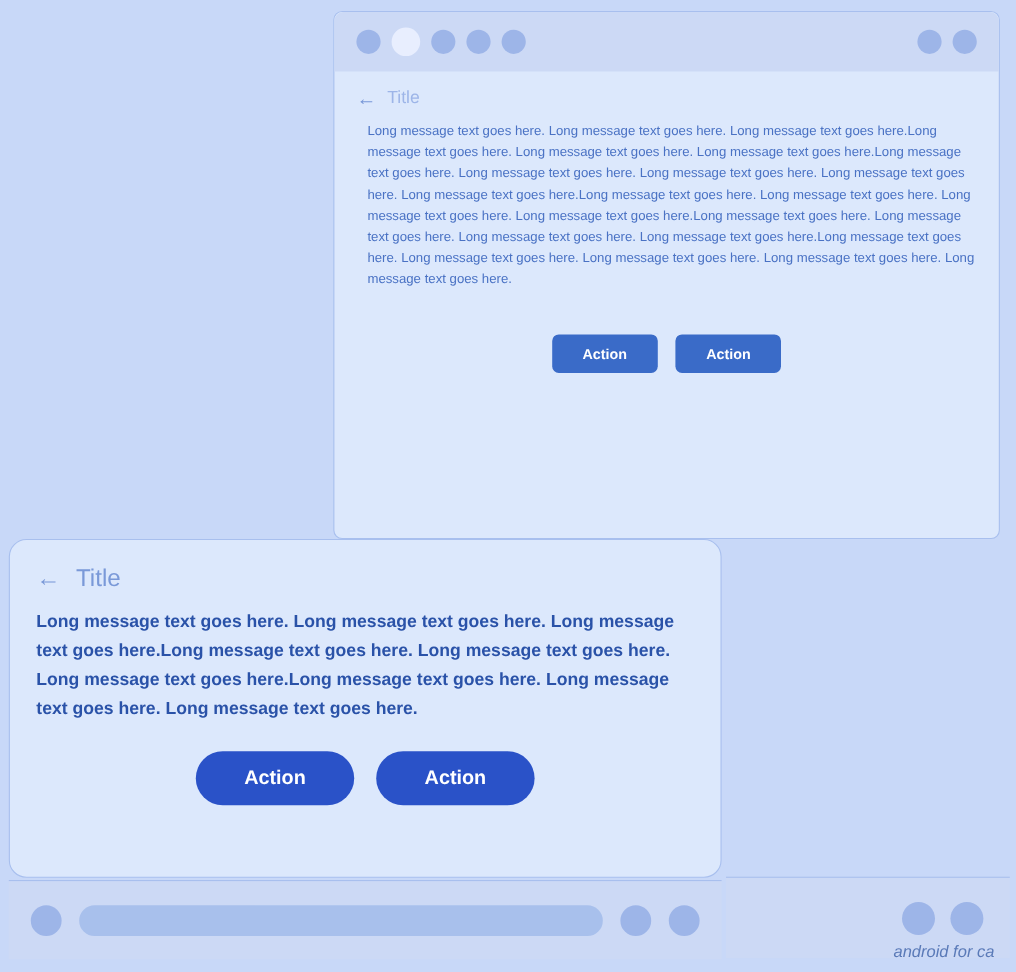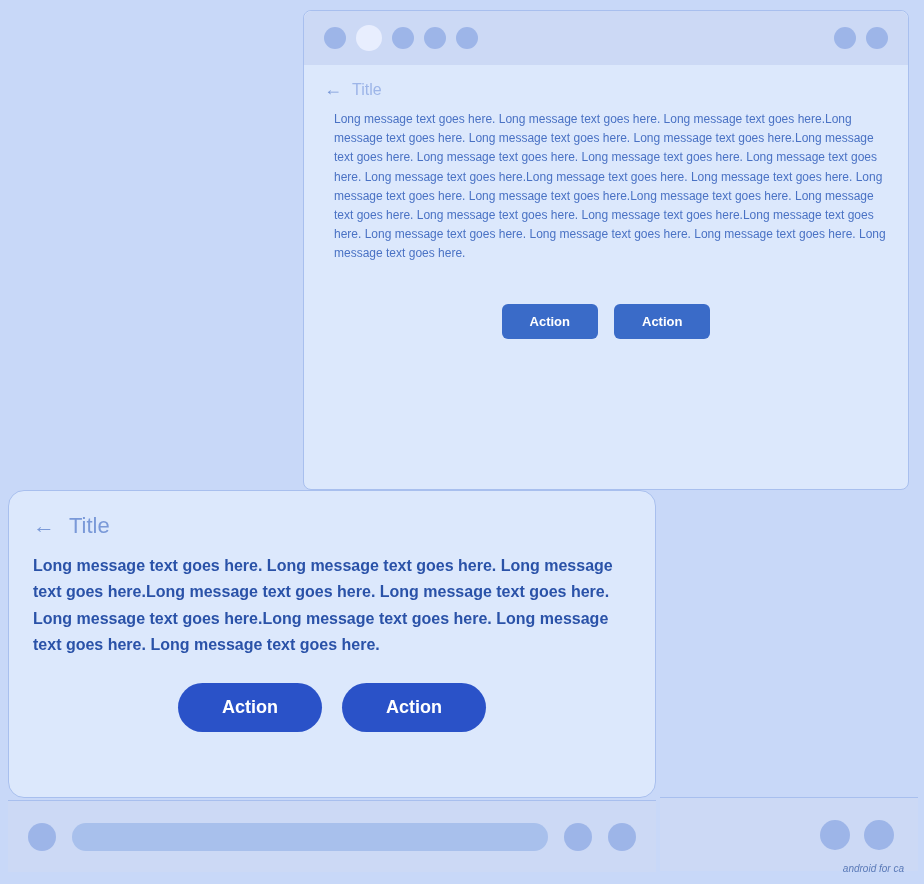--- a/index.html
+++ b/index.html
@@ -186,21 +186,21 @@
       padding: 0 24px;
       gap: 14px;
     }
     .right-circle { width: 30px; height: 30px; border-radius: 50%; background: #9db5e8; }
 
     
     .watermark {
       position: absolute;
       bottom: 10px;
       right: 20px;
-      font-size: 10px;
+      font-size: 15px;
       color: #5a7ab8;
       font-style: italic;
     }
   </style>
 </head>
 <body>
 
 <div class="top-card">
 
   <div class="top-bar">

